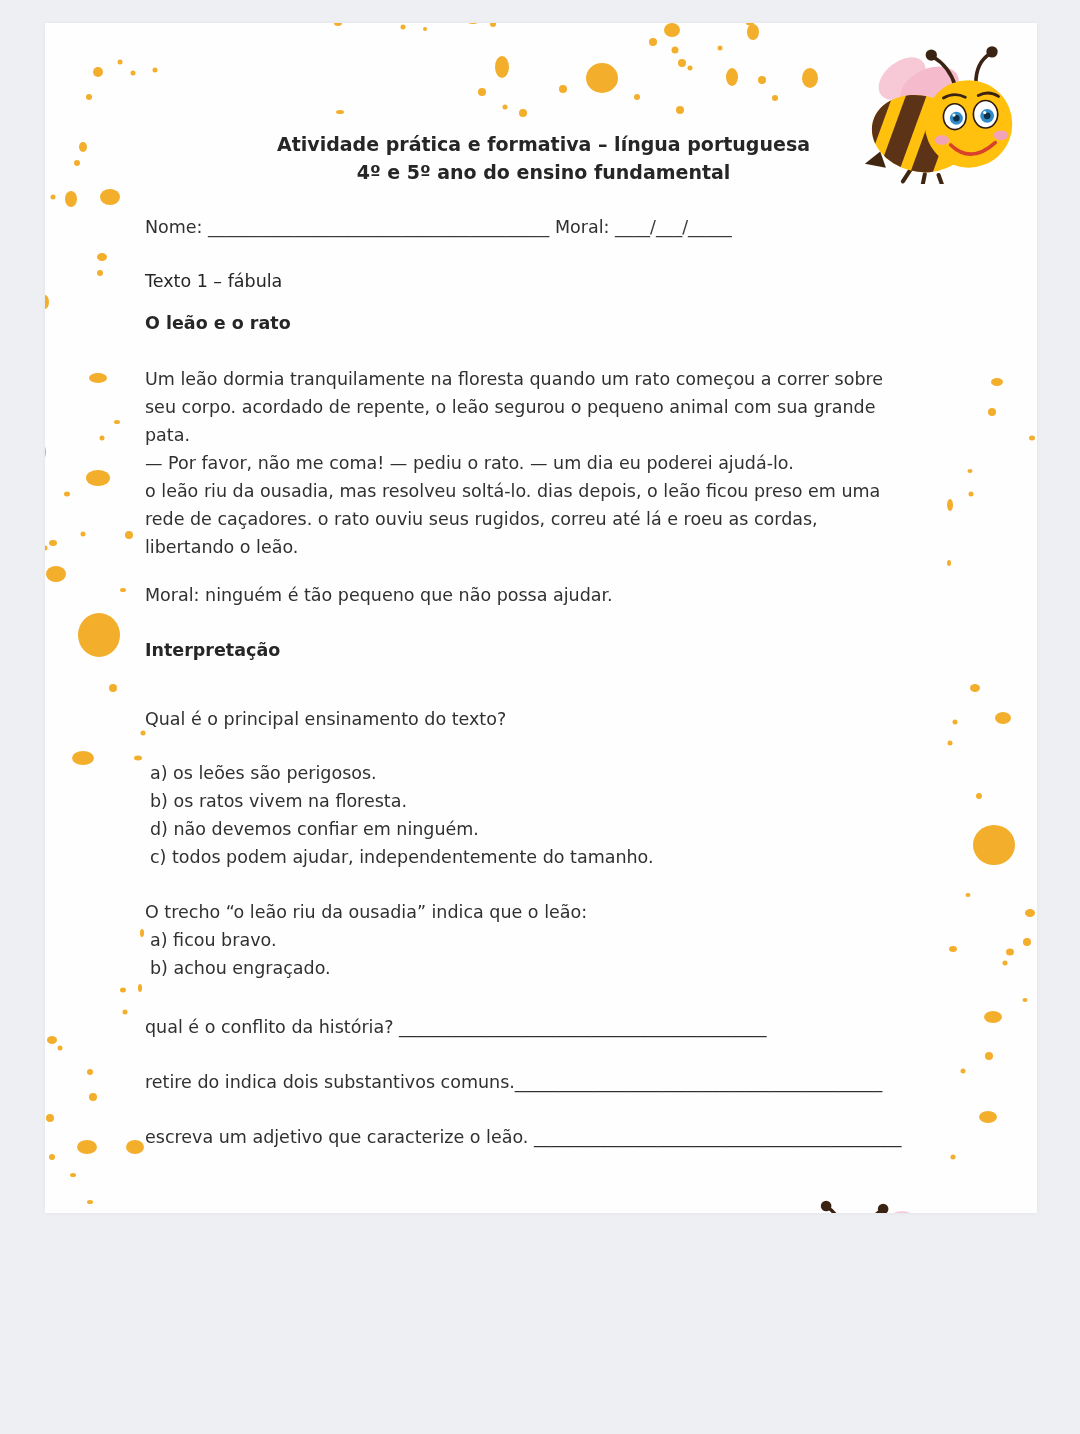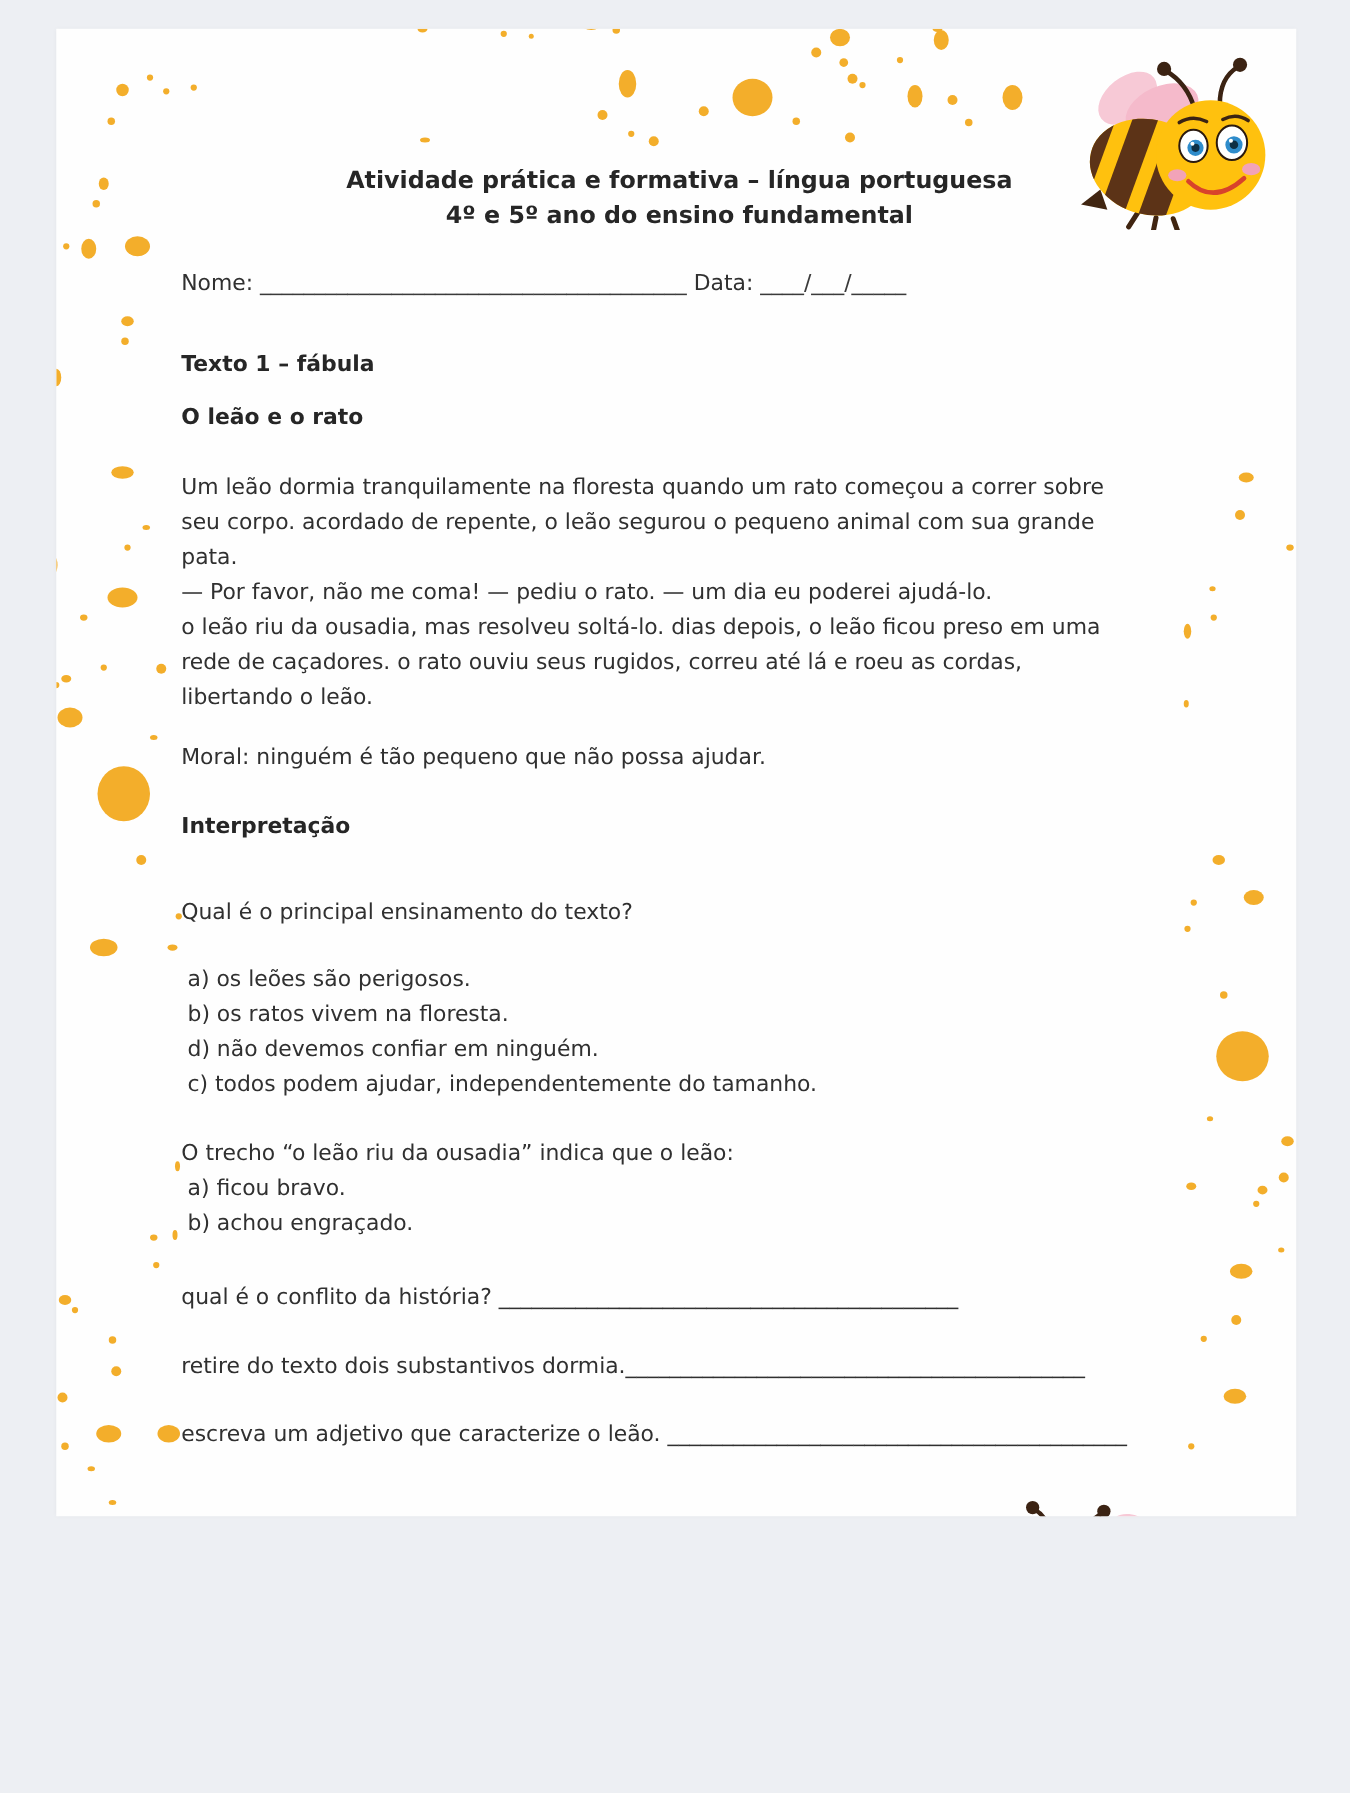--- a/index.html
+++ b/index.html
@@ -20,21 +20,21 @@
   .splats{position:absolute;left:0;top:0;z-index:1;pointer-events:none;}
   .sp{fill:#f3ae2b;}
   .content{
     position:relative;z-index:2;
     padding:0 95px 0 100px;
     font-size:17.5px;line-height:28px;color:#303030;
   }
   .title{padding-top:107px;text-align:center;font-weight:700;font-size:19px;line-height:28px;color:#262626;}
   .name-row{margin-top:27px;}
   .blank{letter-spacing:0;color:#3a3a3a;}
-  .h-texto{margin-top:37px;font-weight:700;color:#262626;}
+  .h-texto{margin-top:26px;font-weight:400;color:#262626;}
   .h-fable{margin-top:14px;font-weight:700;color:#262626;}
   .fable{margin-top:28px;white-space:pre-line;}
   .moral{margin-top:20px;}
   .h-interp{margin-top:27px;font-weight:700;color:#262626;}
   .q-text{margin-top:41px;}
   .options{margin-top:26px;padding-left:5px;}
   .q-block{margin-top:27px;}
   .q-block .opt{padding-left:5px;}
   .q-line{margin-top:31px;}
   .q-line2{margin-top:27px;}
@@ -211,21 +211,21 @@
 
     <div class="content">
       <div class="title">
         <div>Atividade prática e formativa – língua portuguesa</div>
         <div>4º e 5º ano do ensino fundamental</div>
       </div>
 
       <div class="name-row">
         <span>Nome:</span>
         <span class="blank">_______________________________________</span>
-        <span>Data:</span>
+        <span>Moral:</span>
         <span class="blank">____/___/_____</span>
       </div>
 
       <div class="h-texto">Texto 1 – fábula</div>
 
       <div class="h-fable">O leão e o rato</div>
 
       <div class="fable">Um leão dormia tranquilamente na floresta quando um rato começou a correr sobre
 seu corpo. acordado de repente, o leão segurou o pequeno animal com sua grande
 pata.
@@ -246,21 +246,21 @@
         <div>c) todos podem ajudar, independentemente do tamanho.</div>
       </div>
 
       <div class="q-block">
         <div>O trecho “o leão riu da ousadia” indica que o leão:</div>
         <div class="opt">a) ficou bravo.</div>
         <div class="opt">b) achou engraçado.</div>
       </div>
 
       <div class="q-line">qual é o conflito da história? __________________________________________</div>
-      <div class="q-line2">retire do texto dois substantivos dormia.__________________________________________</div>
+      <div class="q-line2">retire do indica dois substantivos comuns.__________________________________________</div>
       <div class="q-line2">escreva um adjetivo que caracterize o leão. __________________________________________</div>
     </div>
 
     <div class="footer-dash">–</div>
 
     <svg class="bee bee-top" viewBox="0 0 200 180" aria-hidden="true">
       <defs>
         <clipPath id="abd1">
             <ellipse cx="74" cy="118" rx="60" ry="47" transform="rotate(14 74 118)"></ellipse>
           </clipPath>

